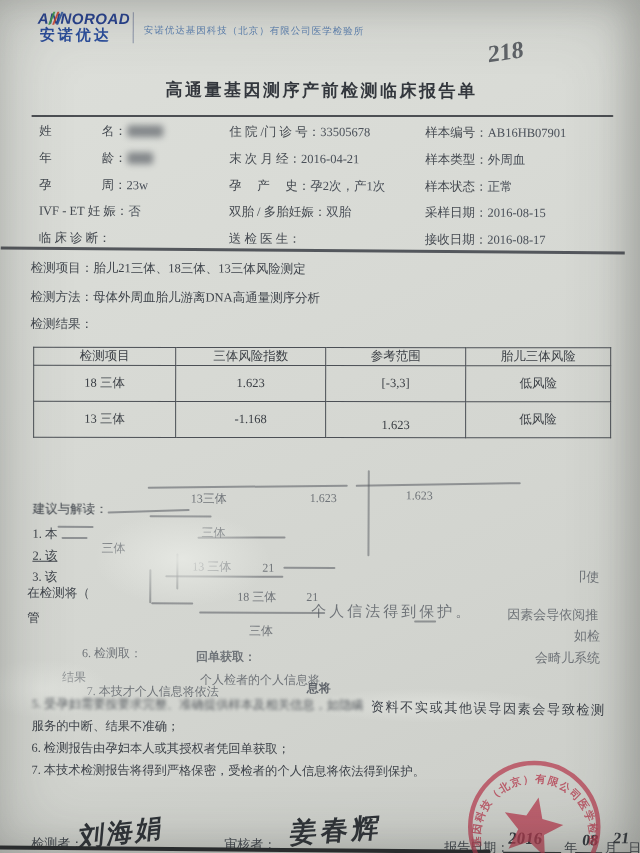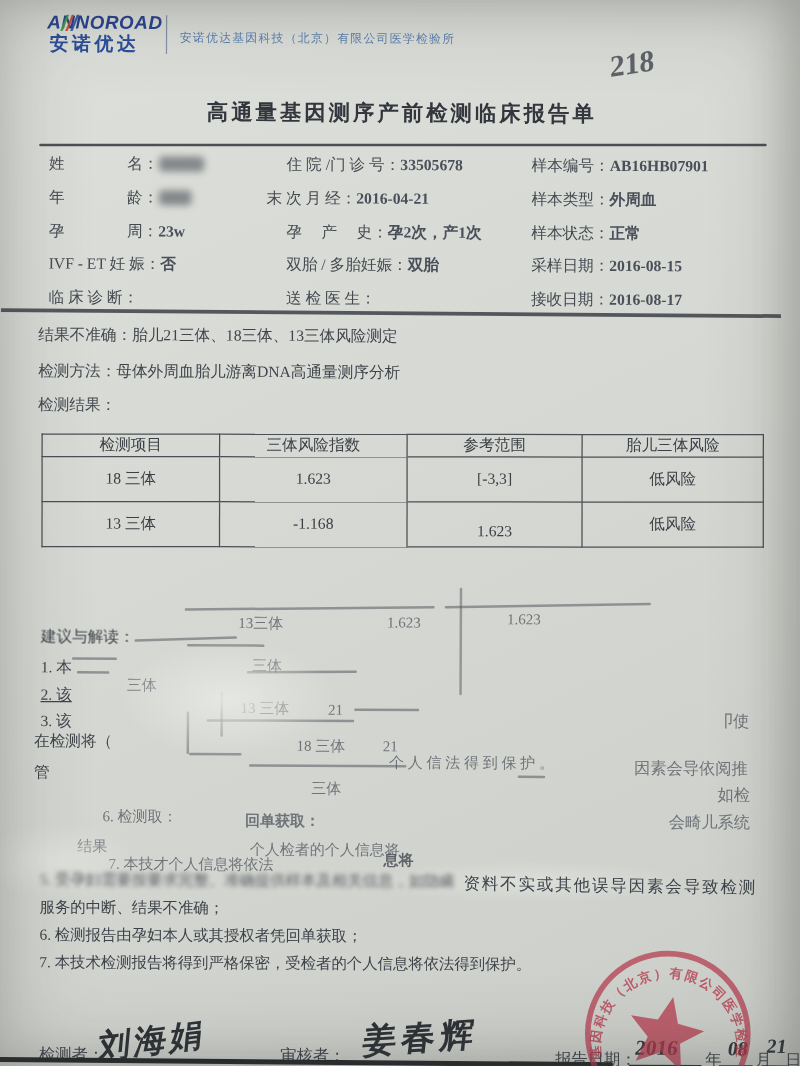--- a/index.html
+++ b/index.html
@@ -5,21 +5,21 @@
   html,body{margin:0;padding:0;}
   body{width:640px;height:853px;overflow:hidden;background:#c9cbc6;
        font-family:"Liberation Serif","DejaVu Serif",serif;}
   #photo{position:relative;width:640px;height:853px;overflow:hidden;
         background:linear-gradient(155deg,#dddfda 0%,#d8dad5 35%,#d2d4cf 70%,#cbcdc8 100%);}
   #photo::after{content:"";position:absolute;inset:0;pointer-events:none;
         box-shadow:inset 0 0 70px rgba(60,62,58,.30), inset -12px 0 30px rgba(70,72,68,.18);}
   .abs{position:absolute;}
   .txt{color:#3f444b;font-size:12.5px;white-space:nowrap;}
   .lbl{color:#454a51;}
-  .val{color:#4a5059;font-weight:bold;}
+  .val{color:#4a5059;}
   .ghost{position:absolute;color:#5a5f66;opacity:.82;font-size:12px;white-space:nowrap;}
   .stroke{position:absolute;background:rgba(85,90,96,.55);height:1.5px;border-radius:1px;}
   .vstroke{position:absolute;background:rgba(85,90,96,.5);width:1.5px;border-radius:1px;}
   .smudge{display:inline-block;height:12px;border-radius:3px;vertical-align:-2px;
         background:#565b62;filter:blur(3px);opacity:.65;}
   .blob{position:absolute;border-radius:50%;pointer-events:none;
         background:radial-gradient(closest-side,rgba(230,232,227,.95),rgba(230,232,227,0));}
   table.result{border-collapse:collapse;table-layout:fixed;transform:rotate(-.2deg);}
   table.result td{border:1.3px solid #4b4f55;text-align:center;color:#3c4046;
         font-size:12.5px;padding:0;}
@@ -54,21 +54,21 @@
   <div class="abs txt" style="left:228px;top:124px;">
     <span class="lbl">住 院 /门 诊 号：</span><span class="val">33505678</span>
   </div>
   <div class="abs txt" style="left:424px;top:124px;">
     <span class="lbl">样本编号：</span><span class="val">AB16HB07901</span>
   </div>
 
   <div class="abs txt" style="left:38px;top:151px;">
     <span class="lbl">年　　　　龄：</span><span class="smudge" style="width:26px;"></span>
   </div>
-  <div class="abs txt" style="left:212px;top:151px;">
+  <div class="abs txt" style="left:228px;top:151px;">
     <span class="lbl">末 次 月 经：</span><span class="val">2016-04-21</span>
   </div>
   <div class="abs txt" style="left:424px;top:151px;">
     <span class="lbl">样本类型：</span><span class="val">外周血</span>
   </div>
 
   <div class="abs txt" style="left:38px;top:178px;">
     <span class="lbl">孕　　　　周：</span><span class="val">23w</span>
   </div>
   <div class="abs txt" style="left:228px;top:178px;text-align:right;">
@@ -94,21 +94,21 @@
   <div class="abs txt" style="left:228px;top:231px;">
     <span class="lbl">送 检 医 生：</span>
   </div>
   <div class="abs txt" style="left:424px;top:231px;">
     <span class="lbl">接收日期：</span><span class="val">2016-08-17</span>
   </div>
 
   <div class="abs" style="left:0;top:249px;width:624px;height:3px;background:#3c4046;opacity:.85;transform:rotate(.2deg);"></div>
 
   <div class="abs txt" style="left:30px;top:261px;">
-    <span class="lbl">结果不准确：</span><span>胎儿21三体、18三体、13三体风险测定</span>
+    <span class="lbl">检测项目：</span><span>胎儿21三体、18三体、13三体风险测定</span>
   </div>
   <div class="abs txt" style="left:30px;top:290px;">
     <span class="lbl">检测方法：</span><span>母体外周血胎儿游离DNA高通量测序分析</span>
   </div>
   <div class="abs txt" style="left:30px;top:317px;">
     <span class="lbl">检测结果：</span>
   </div>
 
   <table class="result abs" style="left:33px;top:347px;width:577px;">
     <colgroup>
@@ -148,21 +148,21 @@
 
   <span class="ghost" style="left:191px;top:491px;">13三体</span>
   <span class="ghost" style="left:310px;top:491px;">1.623</span>
   <span class="ghost" style="left:406px;top:488px;">1.623</span>
   <span class="ghost" style="left:202px;top:525px;">三体</span>
   <span class="ghost" style="left:102px;top:541px;">三体</span>
   <span class="ghost" style="left:193px;top:559px;">13 三体</span>
   <span class="ghost" style="left:263px;top:561px;">21</span>
   <span class="ghost" style="left:238px;top:589px;">18 三体</span>
   <span class="ghost" style="left:307px;top:590px;">21</span>
-  <span class="ghost" style="left:312px;top:602px;letter-spacing:3px;font-size:12px;">个人信法得到保护。</span>
+  <span class="ghost" style="left:312px;top:602px;letter-spacing:3px;font-size:15px;">个人信法得到保护。</span>
   <span class="ghost" style="left:250px;top:623px;">三体</span>
   <span class="ghost" style="left:83px;top:646px;text-align:right;">6. 检测取：</span>
   <span class="ghost" style="left:197px;top:649px;font-weight:bold;">回单获取：</span>
   <span class="ghost" style="left:63px;top:670px;">结果</span>
   <span class="ghost" style="left:88px;top:684px;">7. 本技才个人信息将依法</span>
   <span class="ghost" style="left:201px;top:672px;">个人检者的个人信息将</span>
   <span class="ghost" style="left:308px;top:680px;font-weight:700;opacity:.95;">息将</span>
   <span class="ghost" style="left:574px;top:567px;font-size:13px;">卩使</span>
   <span class="ghost" style="left:508px;top:605px;font-size:13px;">因素会导依阅推</span>
   <span class="ghost" style="left:575px;top:626px;font-size:13px;">如检</span>

